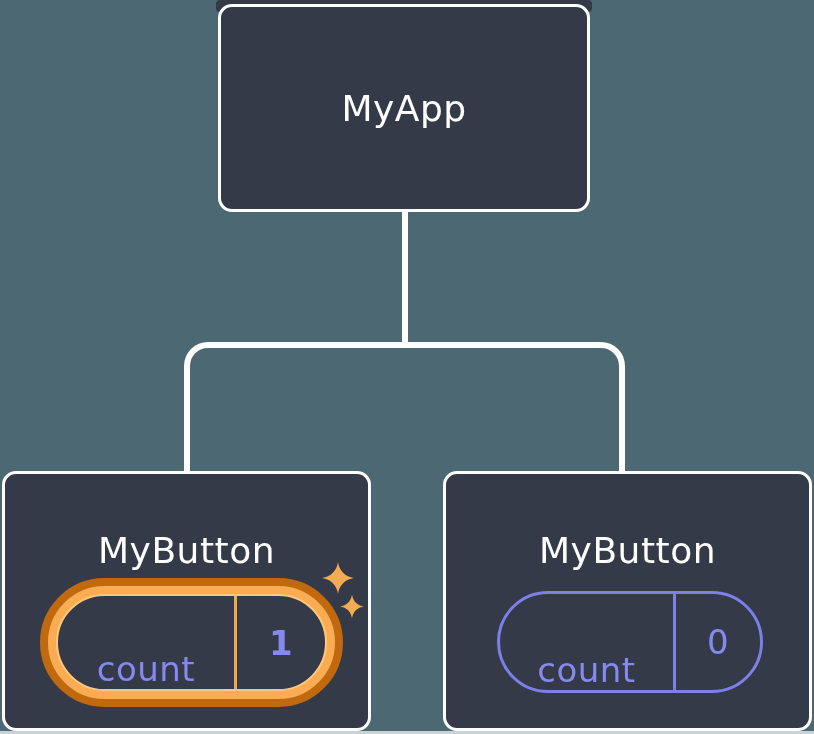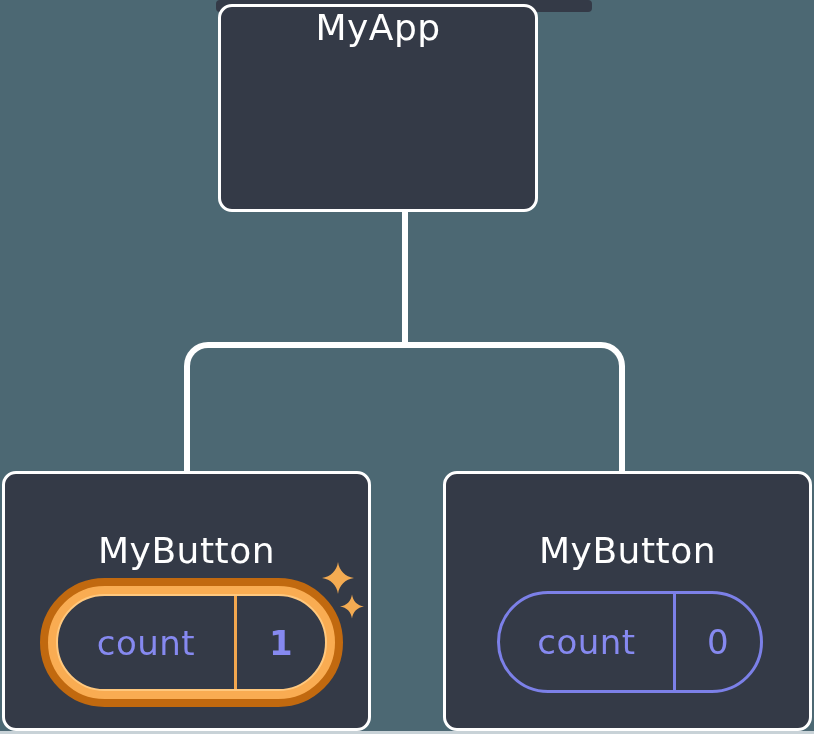--- a/index.html
+++ b/index.html
@@ -25,22 +25,22 @@
   }
   .card-label {
     color: #FFFFFF;
     font-size: 36px;
     font-weight: 500;
     letter-spacing: 0.5px;
     text-align: center;
     white-space: nowrap;
   }
   .root-card {
-    left: 218px; top: 4px; width: 320px; height: 208px;
-    display: flex; align-items: flex-start; justify-content: center;
+    left: 218px; top: 4px; width: 372px; height: 208px;
+    display: flex; align-items: center; justify-content: center;
   }
   .root-backing {
     position: absolute;
     left: 216px; top: 0; width: 376px; height: 12px;
     background: #343A47;
     border-radius: 4px;
   }
   .child-card-left  { left: 2px;   top: 471px; width: 369px; height: 260px; }
   .child-card-right { left: 443px; top: 471px; width: 369px; height: 260px; }
   .child-card-left .card-label,
@@ -88,21 +88,21 @@
     width: 100%; height: 100%;
     background: #343A47;
     border: 2px solid #FFC87E;
     border-radius: 999px;
     box-sizing: border-box;
     display: flex;
     align-items: stretch;
     overflow: hidden;
   }
   .pill-name-cell {
-    display: flex; align-items: center; justify-content: center;
+    display: flex; align-items: flex-end; justify-content: center;
   }
   .pill-highlight-inner .pill-name-cell { width: 176px; }
   .pill-plain .pill-name-cell { width: 173px; }
   .pill-value-cell {
     flex: 1;
     display: flex; align-items: center; justify-content: center;
   }
   .pill-divider { width: 3px; }
   .divider-orange { background: #F3A74F; }
   .divider-violet { background: #7C80E8; }

